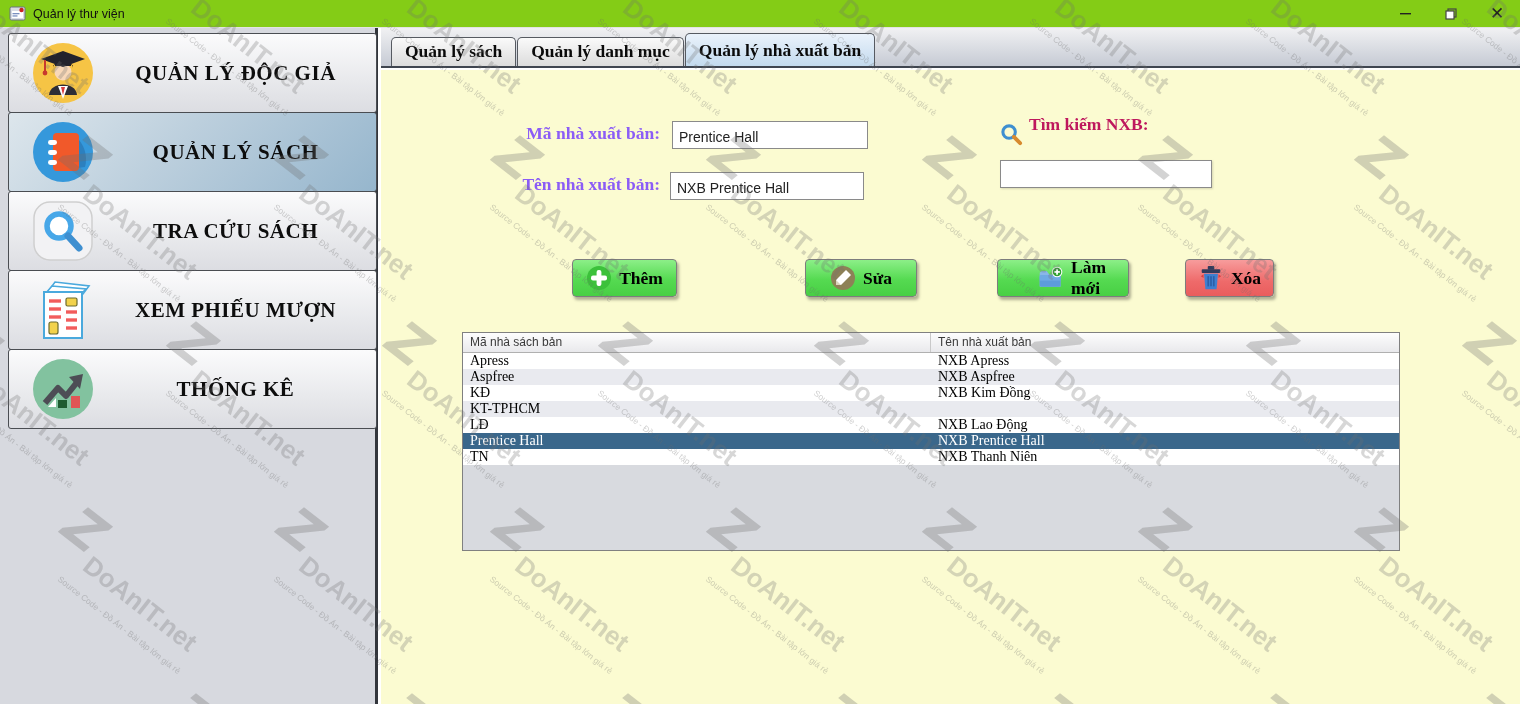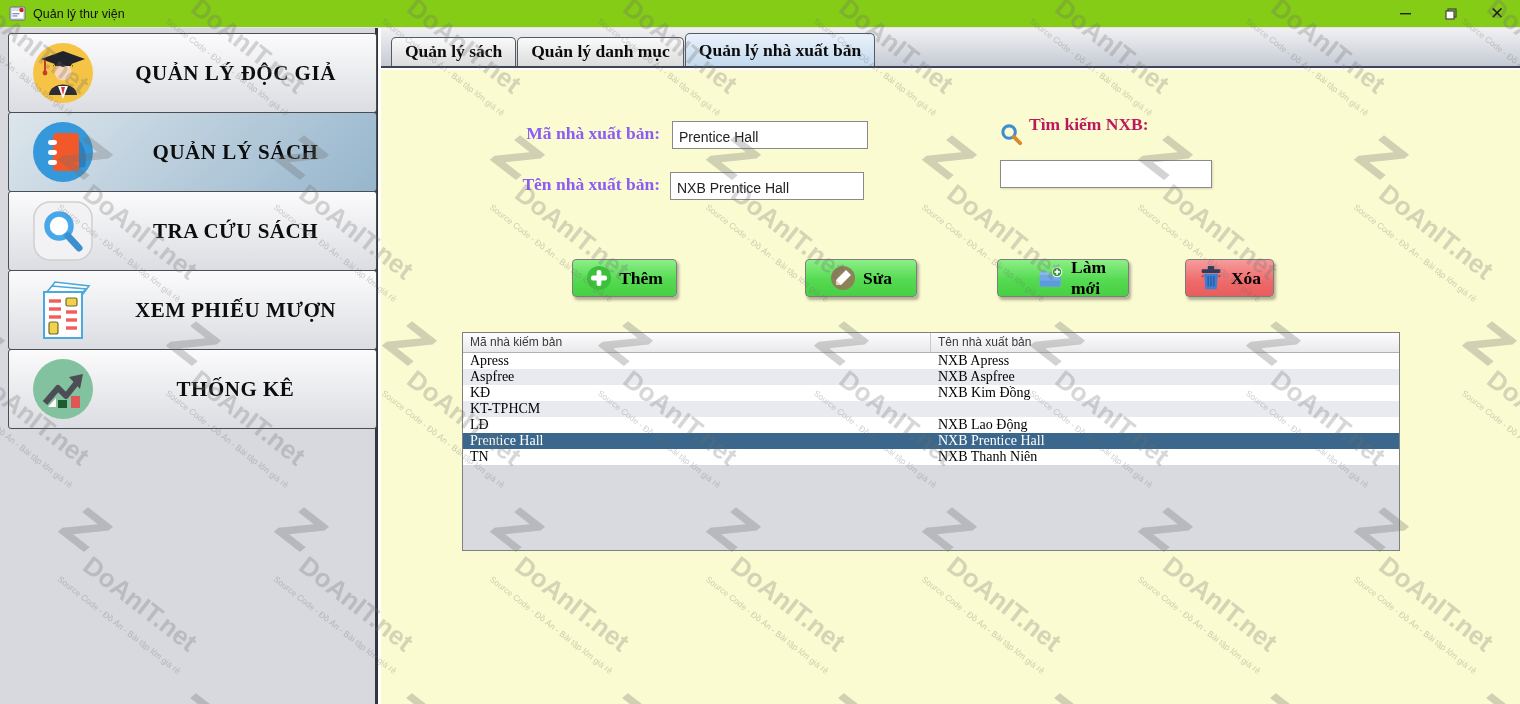--- a/index.html
+++ b/index.html
@@ -265,21 +265,21 @@
           <path d="M5.5 9.5 L20.5 9.5 L19 26 L7 26 Z" fill="#3e7fd0"></path>
           <line x1="10" y1="12" x2="10" y2="23" stroke="#2c5fa8" stroke-width="1.8"></line>
           <line x1="13" y1="12" x2="13" y2="23" stroke="#2c5fa8" stroke-width="1.8"></line>
           <line x1="16" y1="12" x2="16" y2="23" stroke="#2c5fa8" stroke-width="1.8"></line>
         </svg>
         <span>Xóa</span>
       </div>
 
       <div class="grid">
         <div class="grid-header">
-          <div class="grid-hcell c0">Mã nhà kiếm bản</div>
+          <div class="grid-hcell c0">Mã nhà sách bản</div>
           <div class="grid-hcell c1">Tên nhà xuất bản</div>
         </div>
         <div id="grid-body">
             <div class="grid-row">
               <div class="grid-cell c0">Apress</div>
               <div class="grid-cell c1">NXB Apress</div>
             </div>
             <div class="grid-row striped">
               <div class="grid-cell c0">Aspfree</div>
               <div class="grid-cell c1">NXB Aspfree</div>

